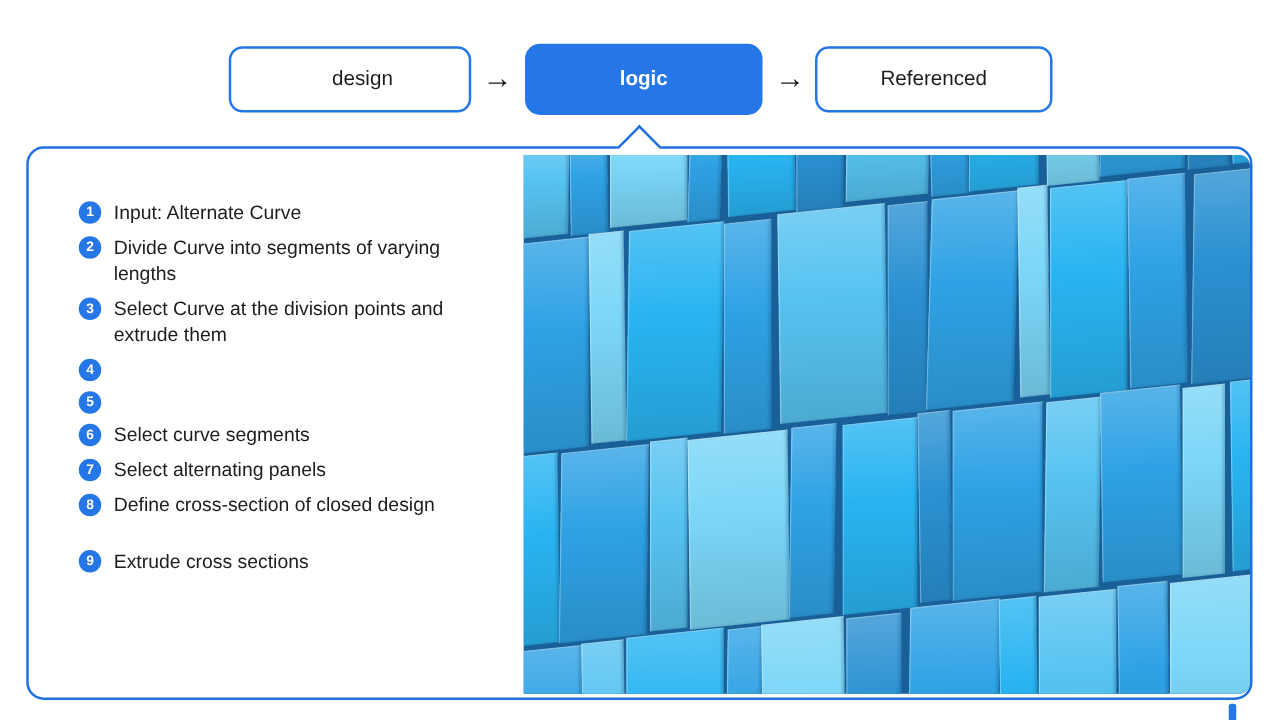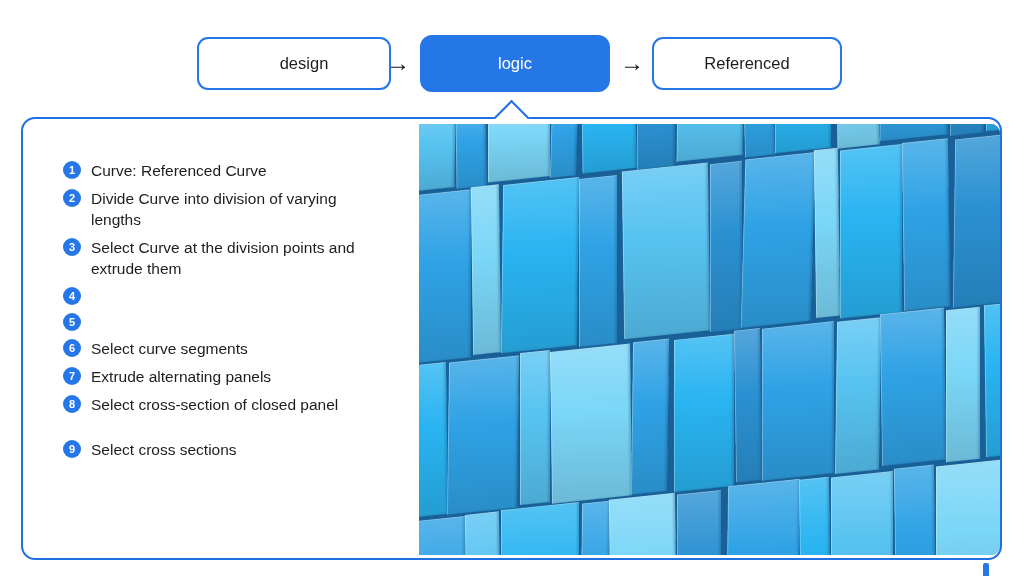--- a/index.html
+++ b/index.html
@@ -12,22 +12,22 @@
   
   .wf-tab{
     position:absolute;display:flex;align-items:center;justify-content:center;
     box-sizing:border-box;border-radius:11px;font-size:16.5px;
     background:#fff;border:2.5px solid var(--accent);color:var(--text);
     cursor:pointer;
   }
   .wf-tab.active{
     background:var(--accent);border-color:var(--accent);color:#fff;
   }
-  #tab-design{left:197px;top:37px;width:194px;height:53px;padding-left:20px;}
-  #tab-logic{left:420px;top:35px;width:190px;height:57px;border-radius:12px;}
+  #tab-design{left:183px;top:37px;width:194px;height:53px;padding-left:20px;}
+  #tab-logic{left:420px;top:35px;width:190px;height:57px;border-radius:12px;font-weight:bold;}
   #tab-grasshopper{left:652px;top:37px;width:190px;height:53px;}
   .wf-arrow{
     position:absolute;top:49px;width:40px;text-align:center;
     font-size:24px;font-weight:bold;color:var(--arrow);line-height:28px;
   }
   #arrow-1{left:378px;}
   #arrow-2{left:612px;}
 
   
   .panel{
@@ -86,51 +86,51 @@
 <div class="wf-tab active" id="tab-logic">logic</div>
 <div class="wf-arrow" id="arrow-2">→</div>
 <div class="wf-tab" id="tab-grasshopper">Referenced</div>
 
 <div class="panel">
   <div class="panel-notch"></div>
 
   <ul class="steps">
     <li class="step">
       <span class="badge">1</span>
-      <span class="step-text">Curve: Referenced Curve</span>
+      <span class="step-text">Input: Alternate Curve</span>
     </li>
     <li class="step">
       <span class="badge">2</span>
-      <span class="step-text">Divide Curve into division of varying lengths</span>
+      <span class="step-text">Divide Curve into segments of varying lengths</span>
     </li>
     <li class="step">
       <span class="badge">3</span>
       <span class="step-text">Select Curve at the division points and extrude them</span>
     </li>
     <li class="step">
       <span class="badge">4</span>
     </li>
     <li class="step">
       <span class="badge">5</span>
     </li>
     <li class="step">
       <span class="badge">6</span>
       <span class="step-text">Select curve segments</span>
     </li>
     <li class="step">
       <span class="badge">7</span>
-      <span class="step-text">Extrude alternating panels</span>
+      <span class="step-text">Select alternating panels</span>
     </li>
     <li class="step">
       <span class="badge">8</span>
-      <span class="step-text">Select cross-section of closed panel</span>
+      <span class="step-text">Define cross-section of closed design</span>
     </li>
     <li class="step gap-before">
       <span class="badge">9</span>
-      <span class="step-text">Select cross sections</span>
+      <span class="step-text">Extrude cross sections</span>
     </li>
   </ul>
 
   <div class="facade">
     <div class="facade-stack" id="facade-stack" style="transform: skewY(-6deg);">
         <div class="facade-row" style="height: 78px; margin-bottom: 3px;">
           <div class="facade-panel" style="width: 48px; margin-right: 1px; transform: translateY(0px) skewX(-0.8deg); background: linear-gradient(184deg, rgb(121, 207, 244) 0%, rgb(87, 195, 241) 42%, rgb(76, 170, 210) 100%); box-shadow: rgba(10, 50, 90, 0.22) -2px 0px 2px inset, rgba(255, 255, 255, 0.3) 1px 1px 0px inset;"></div>
           <div class="facade-panel" style="width: 30px; margin-right: 2px; transform: translateY(2px) skewX(0.8deg); background: linear-gradient(184deg, rgb(89, 181, 234) 0%, rgb(47, 162, 229) 42%, rgb(41, 141, 199) 100%); box-shadow: rgba(10, 50, 90, 0.22) -2px 0px 2px inset, rgba(255, 255, 255, 0.3) 1px 1px 0px inset;"></div>
           <div class="facade-panel" style="width: 62px; margin-right: 1px; transform: translateY(-1px) skewX(0deg); background: linear-gradient(184deg, rgb(149, 222, 249) 0%, rgb(123, 214, 247) 42%, rgb(107, 186, 215) 100%); box-shadow: rgba(10, 50, 90, 0.22) -2px 0px 2px inset, rgba(255, 255, 255, 0.3) 1px 1px 0px inset;"></div>
           <div class="facade-panel" style="width: 26px; margin-right: 5px; transform: translateY(1px) skewX(-1.6deg); background: linear-gradient(184deg, rgb(89, 181, 234) 0%, rgb(47, 162, 229) 42%, rgb(41, 141, 199) 100%); box-shadow: rgba(10, 50, 90, 0.22) -2px 0px 2px inset, rgba(255, 255, 255, 0.3) 1px 1px 0px inset;"></div>

